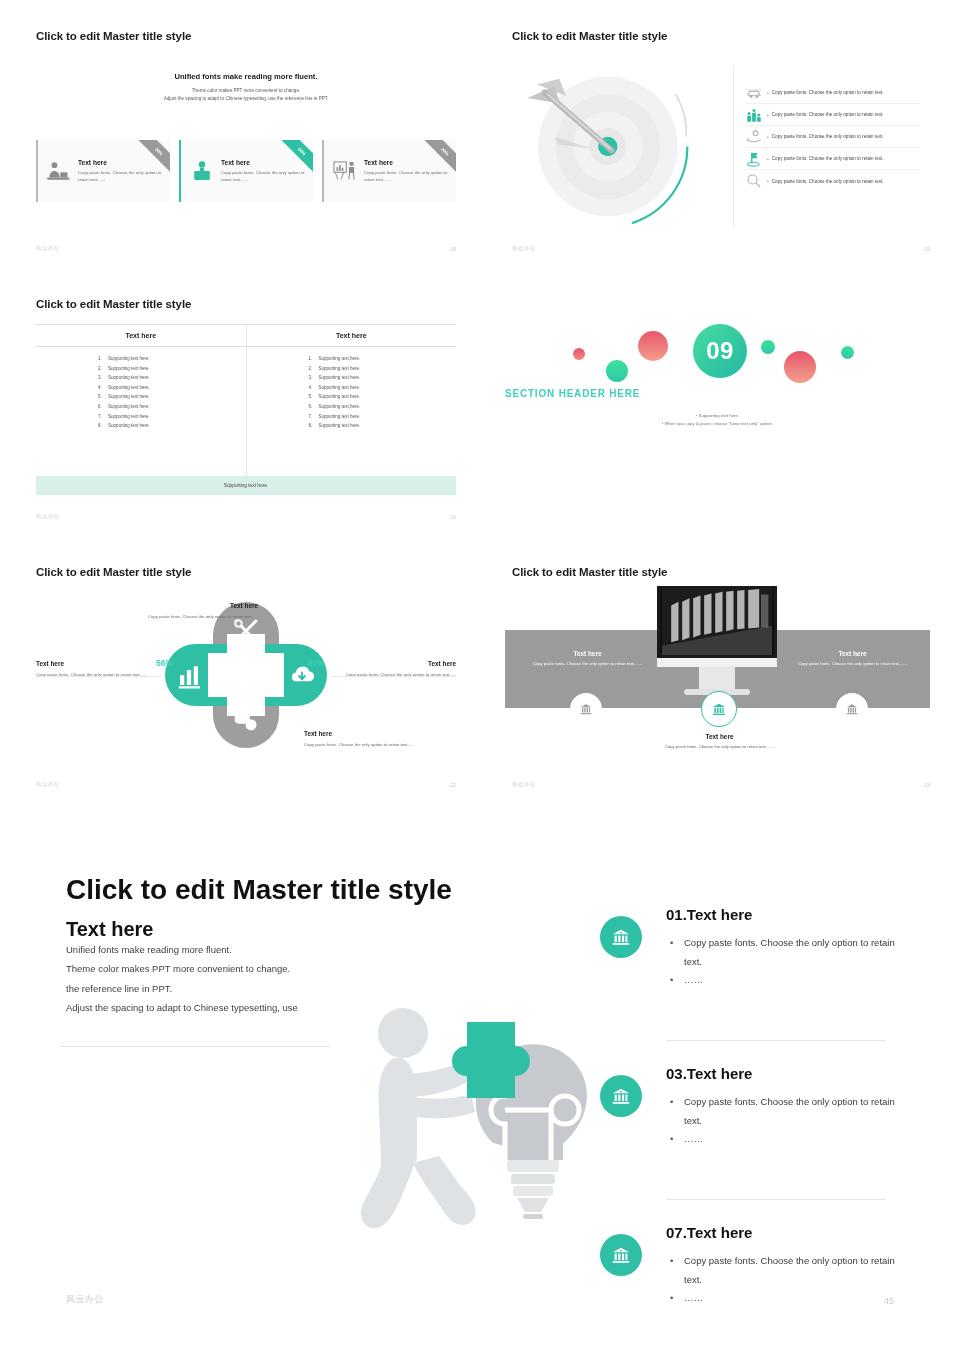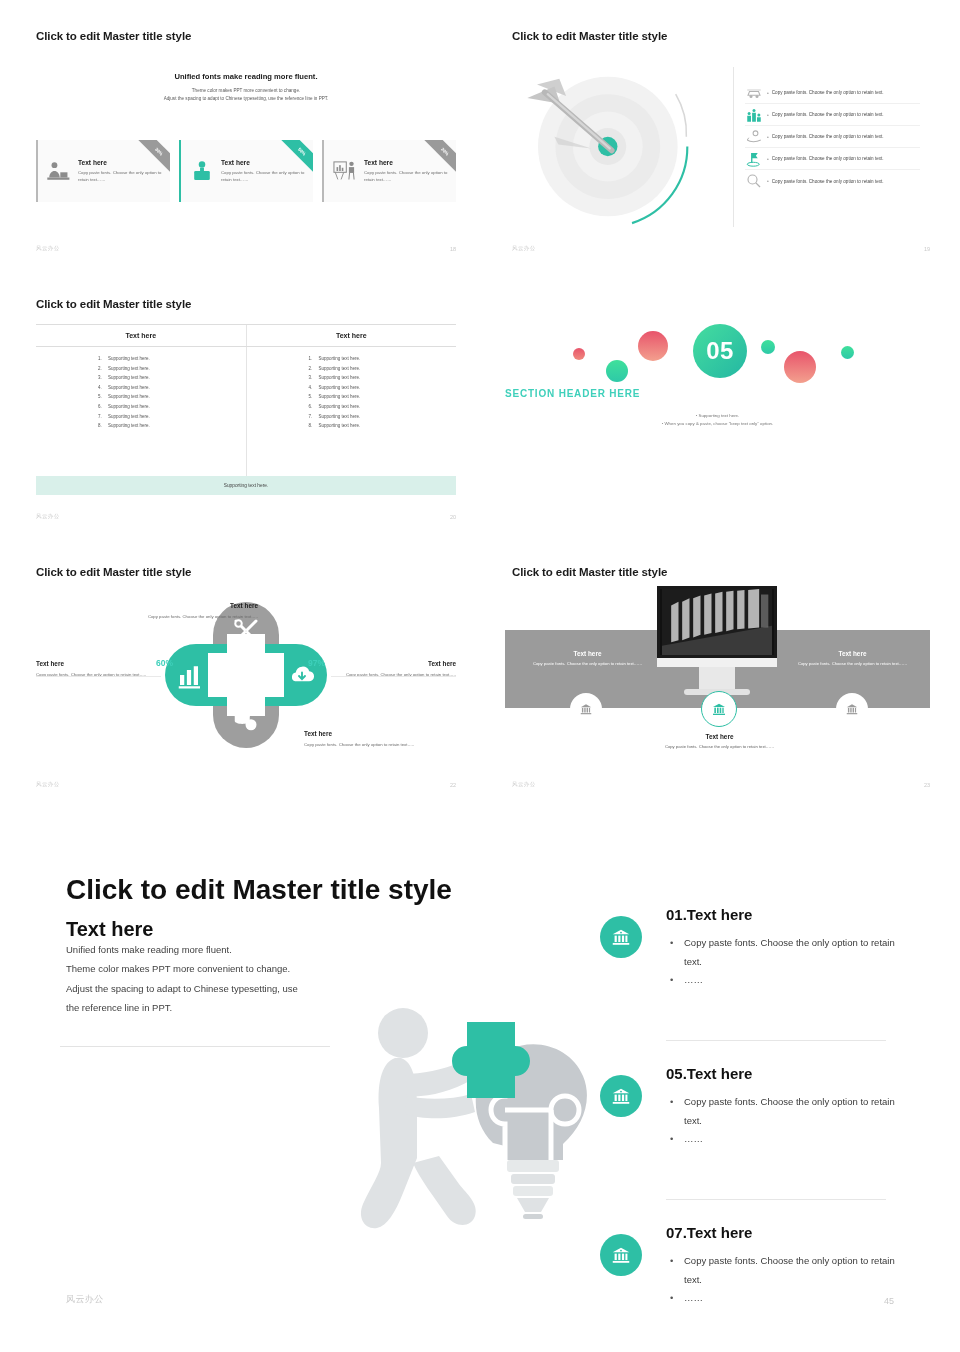--- a/index.html
+++ b/index.html
@@ -384,21 +384,21 @@
   </div>
 
   <div class="slide" id="s21">
     <div class="dots">
       <span class="dot" style="left:68px; top:38px; width:12px; height:12px; background:linear-gradient(180deg,#e8546b,#f08a7e);"></span>
       <span class="dot" style="left:101px; top:50px; width:22px; height:22px; background:linear-gradient(180deg,#3fe09b,#2ec9a8);"></span>
       <span class="dot" style="left:133px; top:21px; width:30px; height:30px; background:linear-gradient(180deg,#e8546b,#f3a08e);"></span>
       <span class="dot" style="left:256px; top:30px; width:14px; height:14px; background:linear-gradient(180deg,#3fe09b,#2ec9a8);"></span>
       <span class="dot" style="left:279px; top:41px; width:32px; height:32px; background:linear-gradient(180deg,#e8546b,#f3a08e);"></span>
       <span class="dot" style="left:336px; top:36px; width:13px; height:13px; background:linear-gradient(180deg,#3fe09b,#2ec9a8);"></span>
-      <div class="big-circle">05</div>
+      <div class="big-circle">09</div>
     </div>
 
     <div class="sec-h">SECTION HEADER HERE</div>
     <div class="sec-sub">
       <div>• <span>Supporting text here.</span></div>
       <div>• <span>When you copy &amp; paste, choose "keep text only" option.</span></div>
     </div>
   </div>
 
   <div class="slide" id="s22">
@@ -441,21 +441,21 @@
 
     <div class="lbl" style="left:72px; top:44px; width:150px; text-align:right;">
       <div class="lbl-t">Text here</div>
       <div class="lbl-d">Copy paste fonts. Choose the only option to retain text…..</div>
     </div>
     <div class="lbl" style="left:0; top:102px; width:125px;">
       <div class="lbl-t">Text here</div>
       <div class="hr-l" style="left:0; top:16px; width:125px;"></div>
       <div class="lbl-d">Copy paste fonts. Choose the only option to retain text…..</div>
     </div>
-    <div class="pct" style="left:120px; top:100px;">60%</div>
+    <div class="pct" style="left:120px; top:100px;">56%</div>
     <div class="lbl" style="left:295px; top:102px; width:125px; text-align:right;">
       <div class="lbl-t">Text here</div>
       <div class="hr-l" style="left:0; top:16px; width:125px;"></div>
       <div class="lbl-d">Copy paste fonts. Choose the only option to retain text…..</div>
     </div>
     <div class="pct" style="left:272px; top:100px;">97%</div>
     <div class="lbl" style="left:268px; top:172px; width:152px;">
       <div class="lbl-t">Text here</div>
       <div class="lbl-d">Copy paste fonts. Choose the only option to retain text…..</div>
     </div>
@@ -539,22 +539,22 @@
     <div class="footer-brand" style="left:7px; bottom:10px;">风云办公</div>
     <div class="footer-page" style="right:0; bottom:10px;">23</div>
   </div>
 
   <div class="slide" id="s24">
     <div class="big-title">Click to edit Master title style</div>
     <div class="big-sub">Text here</div>
     <div class="big-body">
       <div>Unified fonts make reading more fluent.</div>
       <div>Theme color makes PPT more convenient to change.</div>
+      <div>the reference line in PPT.</div>
       <div>Adjust the spacing to adapt to Chinese typesetting, use</div>
-      <div>the reference line in PPT.</div>
     </div>
     <div class="big-rule"></div>
 
     <div class="illus">
       <svg viewBox="0 0 275 290" width="275" height="290">
 
         <circle cx="48" cy="45" r="25" fill="#dfe2e4"></circle>
         <path d="M40 70 C28 74 22 92 24 120 L26 175 C26 185 16 198 8 216 C2 230 10 242 22 240 C32 238 40 225 48 205 L62 170 L62 120 C62 92 58 74 46 70z" fill="#dfe2e4"></path>
         <path d="M58 175 C64 190 80 210 92 228 C100 240 116 240 120 228 C124 216 112 206 104 196 L84 168z" fill="#dfe2e4"></path>
         <path d="M50 86 C66 86 88 82 106 74 L116 92 C96 104 70 110 52 108z" fill="#dfe2e4"></path>
@@ -603,21 +603,21 @@
           <svg viewBox="0 0 24 24" width="22" height="22">
               <path d="M3 9 L12 4 L21 9z" fill="#fff"></path>
               <circle cx="12" cy="7.2" r="1" fill="#2ebfa5"></circle>
               <rect x="5" y="10.5" width="2.4" height="7" fill="#fff"></rect>
               <rect x="9" y="10.5" width="2.4" height="7" fill="#fff"></rect>
               <rect x="13" y="10.5" width="2.4" height="7" fill="#fff"></rect>
               <rect x="16.8" y="10.5" width="2.2" height="7" fill="#fff"></rect>
               <rect x="3" y="18.5" width="18" height="2" fill="#fff"></rect>
             </svg>
         </span>
-        <div class="rt">05.Text here</div>
+        <div class="rt">03.Text here</div>
         <ul>
           <li>Copy paste fonts. Choose the only option to retain text.</li>
           <li>……</li>
         </ul>
         <div class="sep"></div>
       </div>
 
       <div class="ritem">
         <span class="ico-circ">
           <svg viewBox="0 0 24 24" width="22" height="22">

